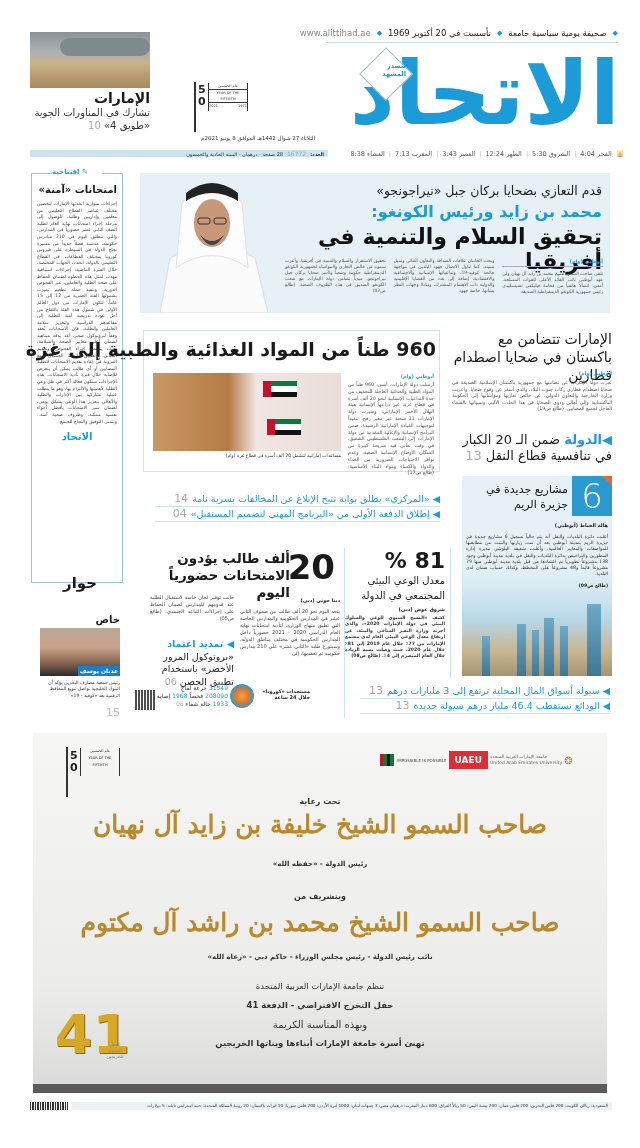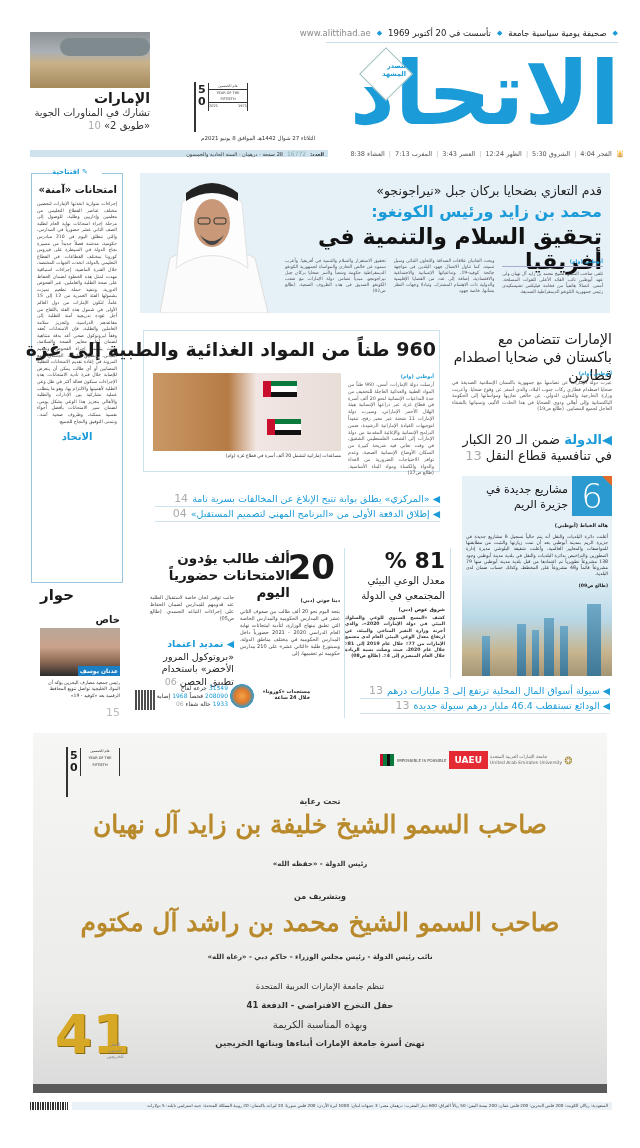--- a/index.html
+++ b/index.html
@@ -90,21 +90,21 @@
 #covid-stats .n{color:#1b9bd7}
 #qr{top:690px;left:135px;width:20px;height:20px;background:repeating-linear-gradient(90deg,#222 0 2px,#fff 2px 3px),#222;opacity:.8}
 
 #aw{top:548px;left:345px;width:100px}
 #aw-num{text-align:right;font-size:22px;font-weight:900}
 #aw-title{text-align:right;font-size:10px;line-height:15px;color:#222}
 #aw-dl{text-align:right;font-size:5px;font-weight:bold;margin:3px 0}
 #aw-body{font-size:4.6px;line-height:6.4px;color:#333;text-align:justify;font-weight:bold}
 .vline{position:absolute;width:1px;background:#cfe3ef}
 
-#iv-title{top:588px;left:40px;width:80px;text-align:left;font-size:15px;font-weight:bold;line-height:14px}
+#iv-title{top:576px;left:40px;width:80px;text-align:center;font-size:15px;font-weight:bold;line-height:14px}
 #iv-sub{top:614px;left:40px;width:80px;text-align:right;font-size:10px;font-weight:bold}
 #iv-photo{top:628px;left:40px;width:80px;height:48px;background:linear-gradient(180deg,#b9a89a 0%,#caa28a 40%,#8d6a55 70%,#2c2c2c 100%)}
 #iv-name{top:666px;left:78px;width:42px;height:10px;background:#1b7fc4;color:#fff;font-size:6px;line-height:10px;text-align:center;font-weight:bold}
 #iv-body{top:680px;left:40px;width:80px;font-size:4.6px;line-height:6.4px;text-align:right;color:#333}
 #iv-pg{top:706px;left:40px;width:80px;font-size:11px;color:#bbb;text-align:right}
 
 #ad{top:733px;left:33px;width:574px;height:360px;background:linear-gradient(180deg,#f6f6f4 0%,#ececea 70%,#dadada 100%)}
 #ad-bar{top:1084px;left:33px;width:574px;height:9px;background:#5a5a5a}
 #ad-50{top:747px;left:66px;width:60px;height:50px}
 #ad-logos{top:750px;left:380px;width:210px;height:20px;display:flex;gap:2px;align-items:center;justify-content:flex-start;direction:ltr}
@@ -169,21 +169,21 @@
 <div id="issue" class="abs">
   <b>العدد:</b>
   <span class="num">16772</span>
   <span>28 صفحة - درهمان - السنة الحادية والخمسون</span>
 </div>
 
 <div id="teaser-img" class="abs"></div>
 <div id="teaser-plane" class="abs"></div>
 <div id="teaser-title" class="abs">الإمارات</div>
 <div id="teaser-sub" class="abs">
-  <span>تشارك في المناورات الجوية «طويق 2»</span>
+  <span>تشارك في المناورات الجوية «طويق 4»</span>
   <span class="pg">10</span>
 </div>
 
 <div id="hero" class="abs"></div>
 <svg id="hero-photo" class="abs" viewBox="0 0 125 150">
   <path d="M10 150 L20 95 Q62 70 105 95 L118 150 Z" fill="#fbfbfb" stroke="#ddd"></path>
   <ellipse cx="62" cy="55" rx="22" ry="28" fill="#c89878"></ellipse>
   <path d="M32 40 Q62 0 92 40 L98 105 Q62 80 26 105 Z" fill="#fdfdfd" stroke="#e2e2e2"></path>
   <ellipse cx="62" cy="60" rx="18" ry="24" fill="#c89878"></ellipse>
   <path d="M36 30 Q62 10 88 30 L88 38 Q62 22 36 38 Z" fill="#222"></path>

